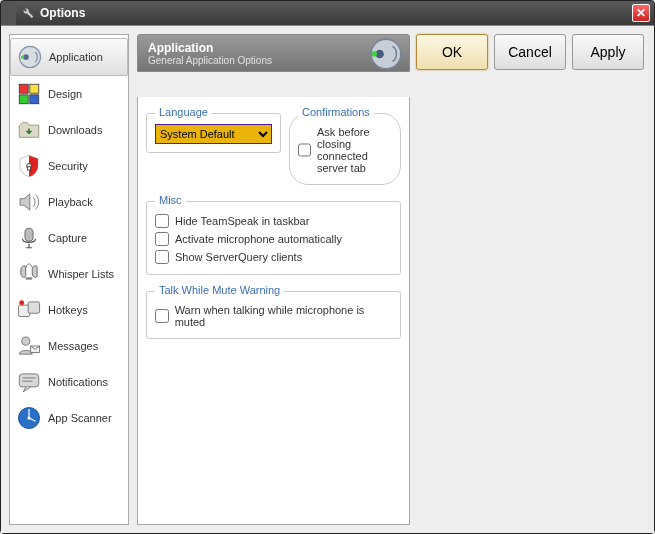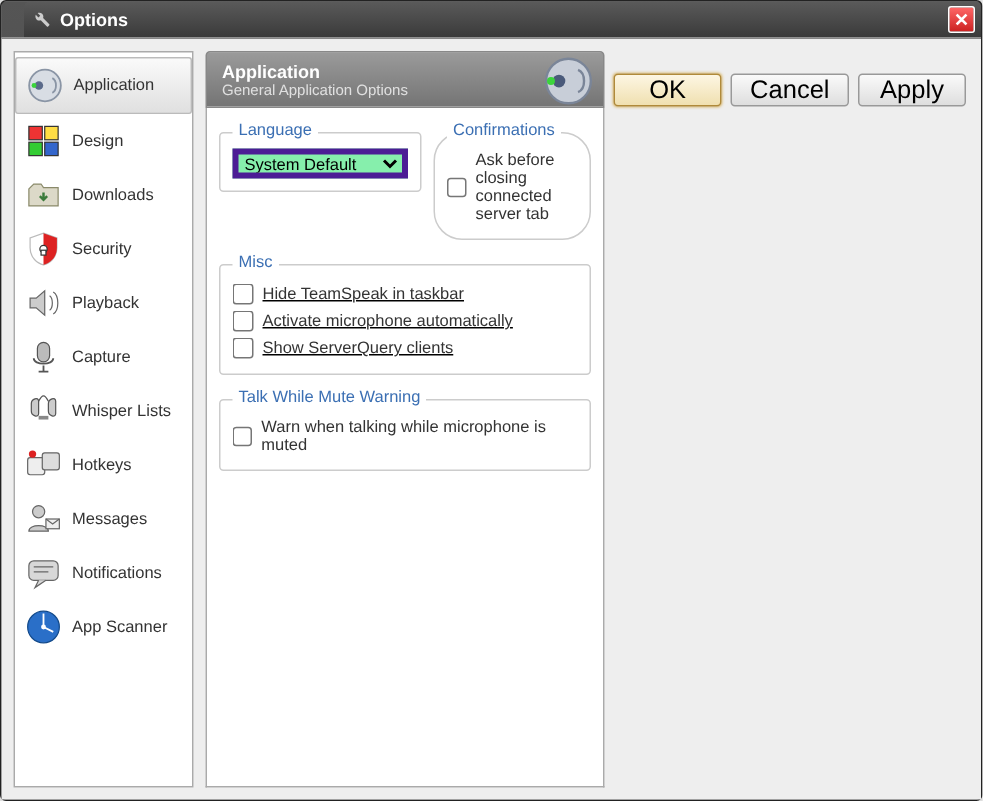--- a/index.html
+++ b/index.html
@@ -117,20 +117,21 @@
   }
   .form-area {
     flex: 1;
     background: #fff;
     border: 1px solid #aaa;
     border-top: none;
     padding: 10px 8px;
     display: flex;
     flex-direction: column;
     gap: 10px;
+    margin-top: 25px;
   }
   .row-groups {
     display: flex;
     gap: 8px;
     align-items: flex-start;
   }
   .group {
     border: 1px solid #ccc;
     border-radius: 3px;
     padding: 10px 8px 8px 8px;
@@ -141,28 +142,28 @@
     position: absolute;
     top: -8px;
     left: 8px;
     background: #fff;
     padding: 0 4px;
     color: #3b6fb3;
     font-size: 11px;
   }
   .group.lang { width: 135px; }
   .group.conf { flex: 1; border-radius: 19px; }
-  .group.misc { width: 100%; text-decoration: underline; }
+  .group.misc { width: 100%; }
   .group.talk { width: 100%; }
   select.combo {
     width: 100%;
     font-size: 11px;
     height: 20px;
-    border: 4px solid #4c1d95;
-    background: #86efac;
+    border: 1px solid #4c1d95;
+    background: #eab308;
   }
   .check-row {
     display: flex;
     align-items: center;
     gap: 6px;
     font-size: 11px;
     color: #333;
     padding: 2px 0;
   }
   .check-row input[type=checkbox] {
@@ -188,28 +189,27 @@
     font-size: 11px;
   }
   .button-row {
     display: flex;
     justify-content: flex-end;
     gap: 6px;
     padding-right: 2px;
   }
   .btn {
     min-width: 72px;
-    height: 22px;
+    height: 36px;
     border: 1px solid #999;
     background: linear-gradient(to bottom, #fafafa 0%, #dedede 100%);
     border-radius: 3px;
-    font-size: 17px;
+    font-size: 14px;
     cursor: pointer;
     padding: 0 12px;
-    margin-top: 15px;
   }
   .btn.default {
     border: 1px solid #b08a3a;
     box-shadow: 0 0 2px #d4a94a;
     background: linear-gradient(to bottom, #fdf6e3 0%, #f0e0b0 100%);
   }
 </style>
 </head>
 <body>
 

